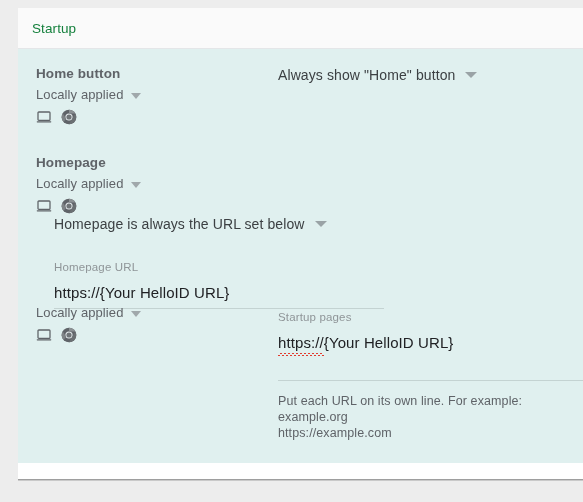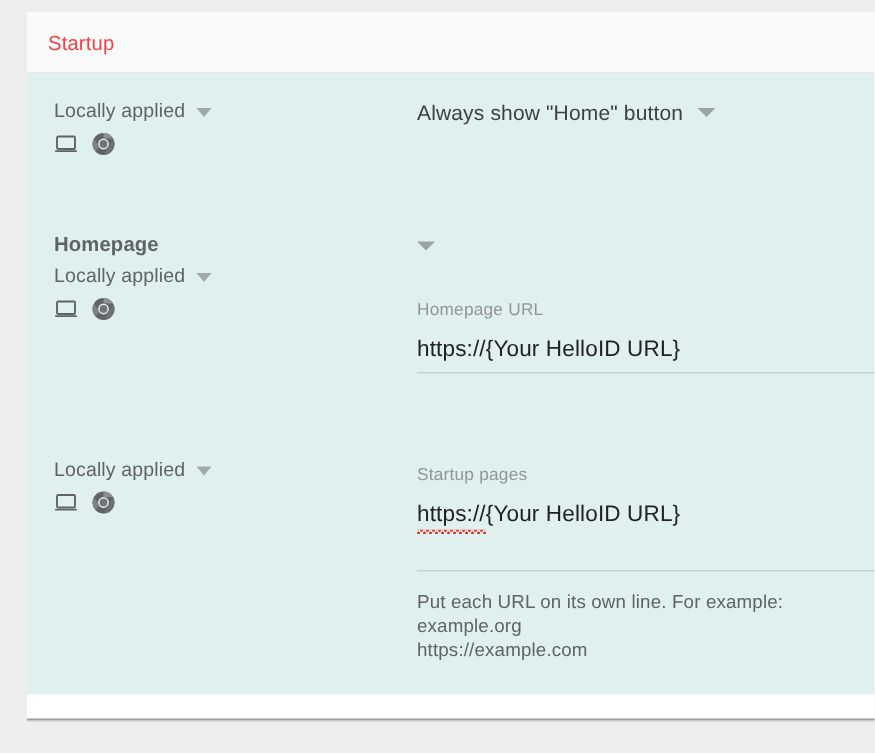--- a/index.html
+++ b/index.html
@@ -39,40 +39,40 @@
     height: 41px;
     background: #fafafa;
     border-bottom: 1px solid #e4e6e8;
     display: flex;
     align-items: center;
     padding-left: 14px;
     box-sizing: border-box;
   }
   #card-header .title {
     font-size: 13.5px;
-    color: #ef4444;
+    color: #15803d;
     letter-spacing: .1px;
   }
 
   
   #policy-body {
     background: #e0f0ef;
     height: 414px;
     position: relative;
     box-sizing: border-box;
   }
 
   .row {
     display: flex;
     position: absolute;
     left: 0;
     right: 0;
   }
   .row-home     { top: 16px;  height: 70px; }
-  .row-homepage { top: 105px; height: 150px; }
+  .row-homepage { top: 105px; height: 150px; flex-direction: column; }
   .row-pages    { top: 255px; height: 150px; }
 
   
   .left-col {
     width: 224px;
     padding-left: 18px;
     box-sizing: border-box;
     flex: none;
   }
   .policy-name {
@@ -232,20 +232,21 @@
   <div id="card">
 
     <div id="card-header">
       <span class="title">Startup</span>
     </div>
 
     <div id="policy-body">
 
       <div class="row row-home">
         <div class="left-col">
+          <div class="policy-name">Home button</div>
           <div class="source-line">
             <span class="source-text">Locally applied</span>
             <span class="caret"></span>
           </div>
           <div class="icon-row">
             <span class="ico">
               <svg width="16" height="16" viewBox="0 0 24 24">
                 <rect x="3" y="4.5" width="18" height="12.5" rx="1.3" fill="none" stroke="#5f6368" stroke-width="1.9"></rect>
                 <rect x="1" y="18.3" width="22" height="1.8" rx="0.9" fill="#5f6368"></rect>
               </svg>
@@ -291,20 +292,21 @@
                 <circle cx="12" cy="12" r="3.9" fill="#6f7477"></circle>
                 <path d="M12 1 A11 11 0 0 1 21.5 6.6 L12 6.6 Z" fill="#8b9093"></path>
                 <path d="M2.6 6.4 L7.6 14.8 L4.1 19.6 A11 11 0 0 1 2.6 6.4 Z" fill="#7e8386"></path>
                 <path d="M21.5 6.6 A11 11 0 0 1 12 23 L16.8 14.8 Z" fill="#6b7073"></path>
               </svg>
             </span>
           </div>
         </div>
         <div class="right-col">
           <div class="select-line">
+            <span class="select-value">Homepage is always the URL set below</span>
             <span class="select-caret"></span>
           </div>
 
           <div class="field">
             <div class="field-label">Homepage URL</div>
             <div class="field-value"><span>https://</span><span>{Your HelloID URL}</span></div>
           </div>
           <div class="field-underline"></div>
         </div>
       </div>

